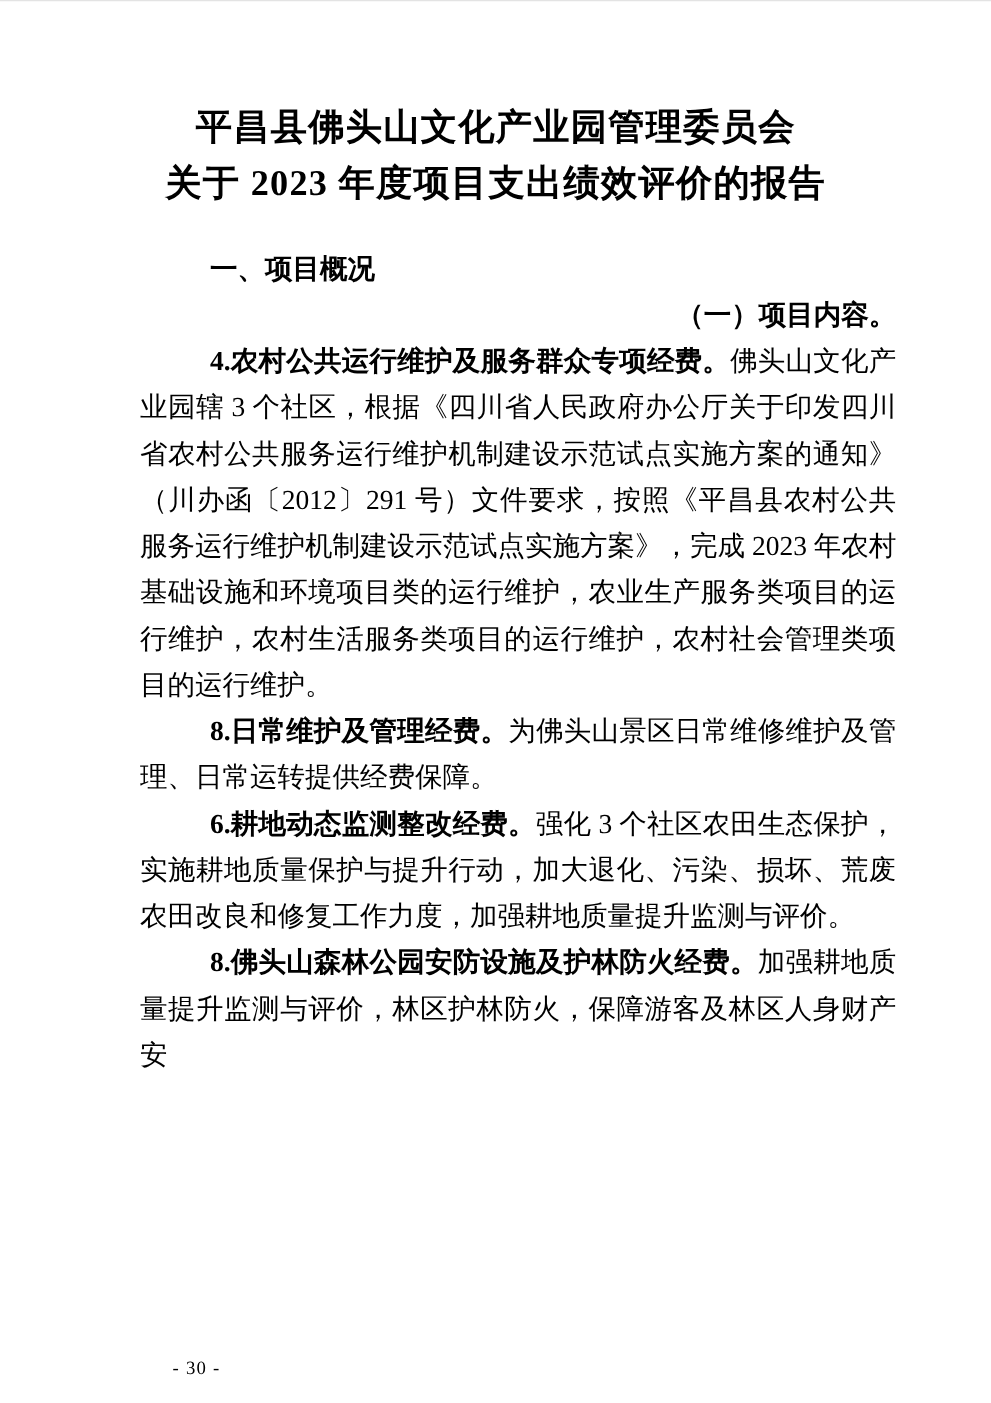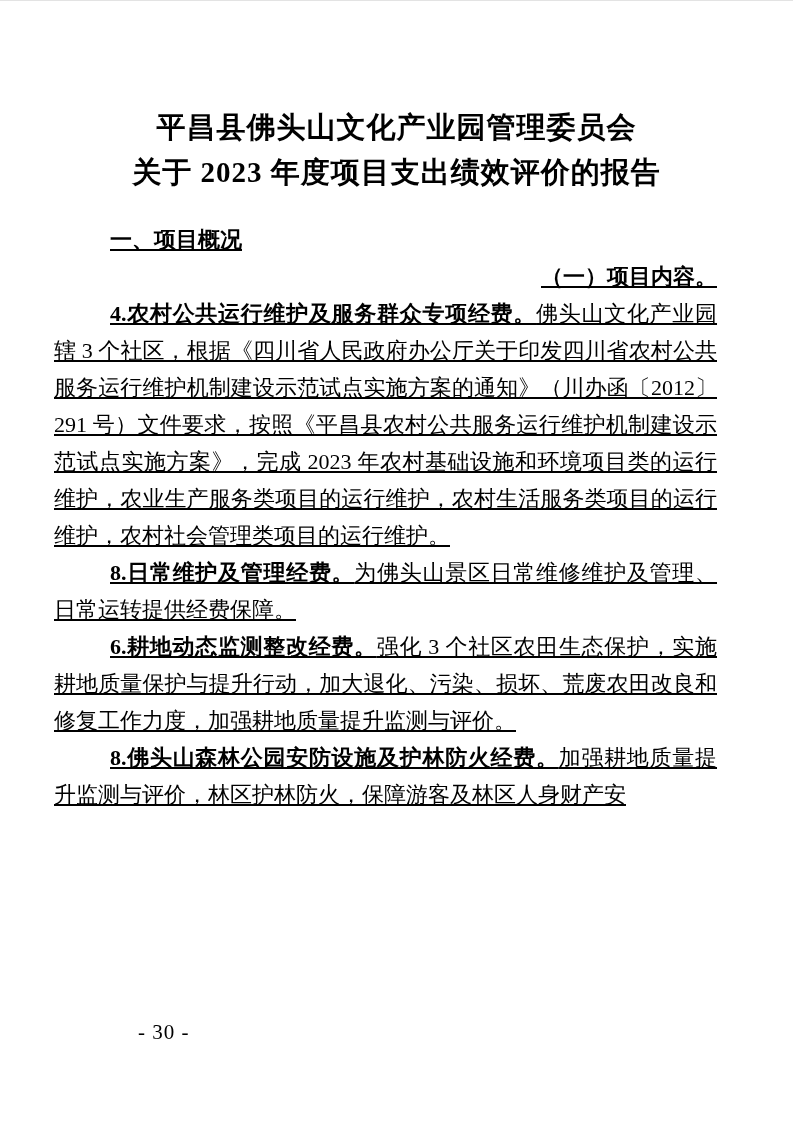--- a/index.html
+++ b/index.html
@@ -12,34 +12,33 @@
     width: 793px;
     height: 1122px;
     background: #ffffff;
     color: #000000;
     font-family: "Liberation Serif", "DejaVu Serif", serif;
     overflow: hidden;
     border-top: 1px solid #e3e3e3;
     box-sizing: border-box;
   }
   .title-block {
-    padding-top: 104px;
+    padding-top: 79px;
     margin-bottom: 26px;
     text-align: center;
     font-weight: 700;
     font-size: 29px;
     line-height: 45px;
     letter-spacing: 1px;
   }
   .content {
-    margin: 0 76px 0 54px;
+    margin: 0 76px 0 112px;
     font-size: 22px;
     line-height: 37px;
     text-align: justify;
-    text-decoration: underline;
   }
   .h-section {
     margin: 0;
     font-family: "Liberation Sans", "DejaVu Sans", sans-serif;
     font-weight: 700;
     font-size: 22px;
     line-height: 37px;
     text-indent: 56px;
     text-align: left;
   }
@@ -54,22 +53,22 @@
   .para {
     margin: 0;
     text-indent: 56px;
   }
   .para .lead {
     font-weight: 700;
   }
   .page-number {
     position: absolute;
     left: 138px;
-    top: 1018px;
-    font-size: 21px;
+    top: 1081px;
+    font-size: 15px;
     line-height: 26px;
     letter-spacing: 1px;
   }
 </style>
 </head>
 <body>
 
 <div class="page">
 
   <header class="title-block">

